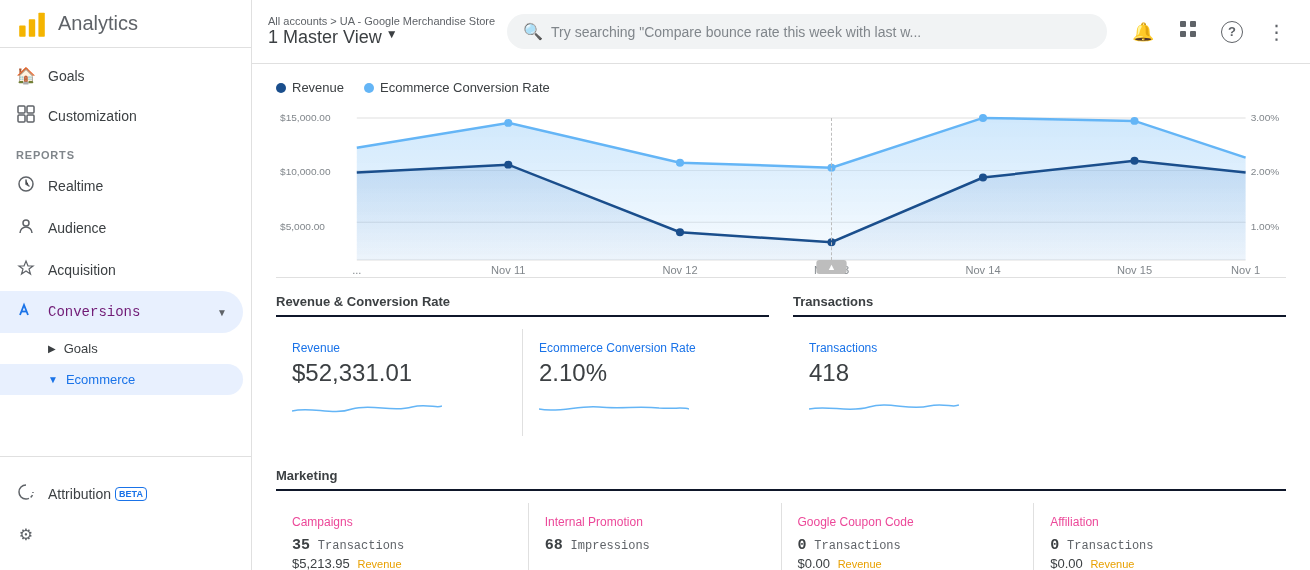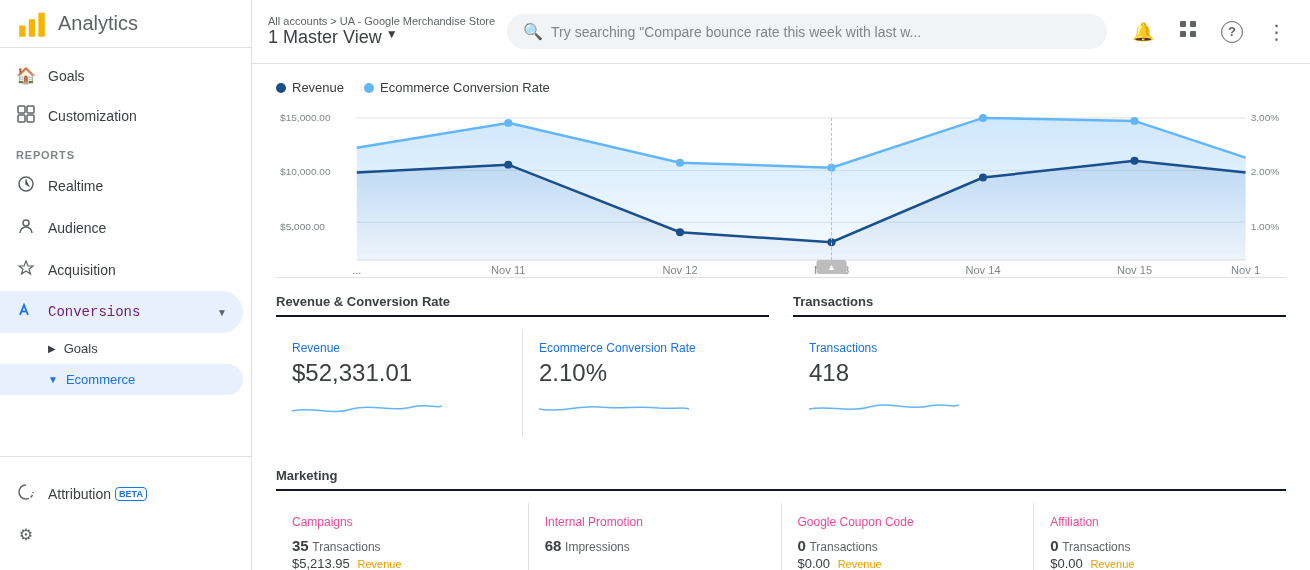--- a/index.html
+++ b/index.html
@@ -333,20 +333,21 @@
       font-size: 12px;
       font-weight: 500;
       color: #ec4899;
       margin-bottom: 8px;
     }
 
     .marketing-stat-line {
       font-size: 13px;
       color: #3c4043;
       margin-bottom: 2px;
+      font-family: Liberation Mono, monospace;
     }
 
     .marketing-stat-line .big-num {
       font-weight: 600;
       font-size: 15px;
     }
 
     .marketing-stat-line .sub-label {
       color: #5f6368;
       font-size: 12px;

